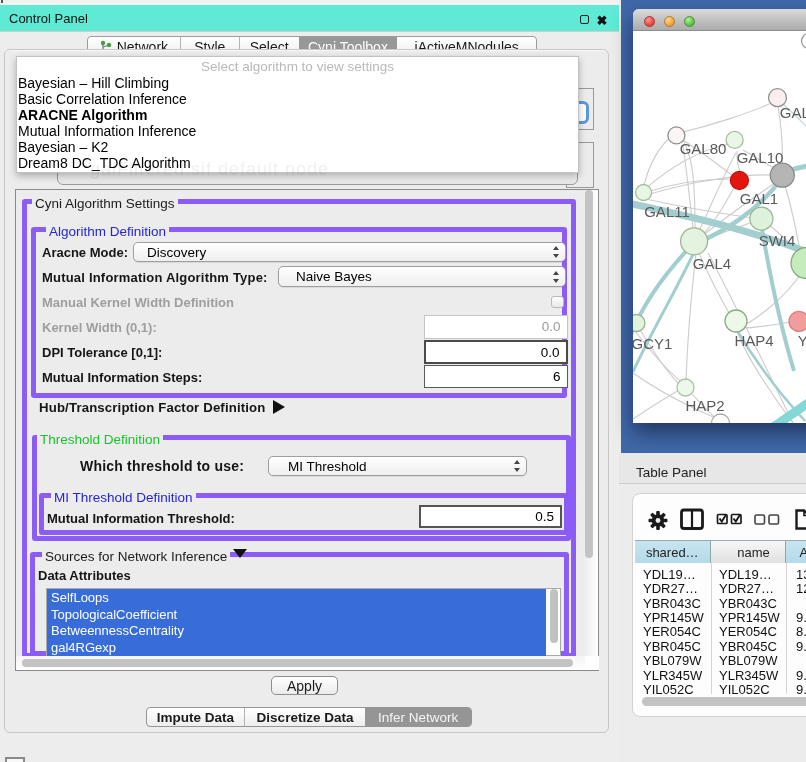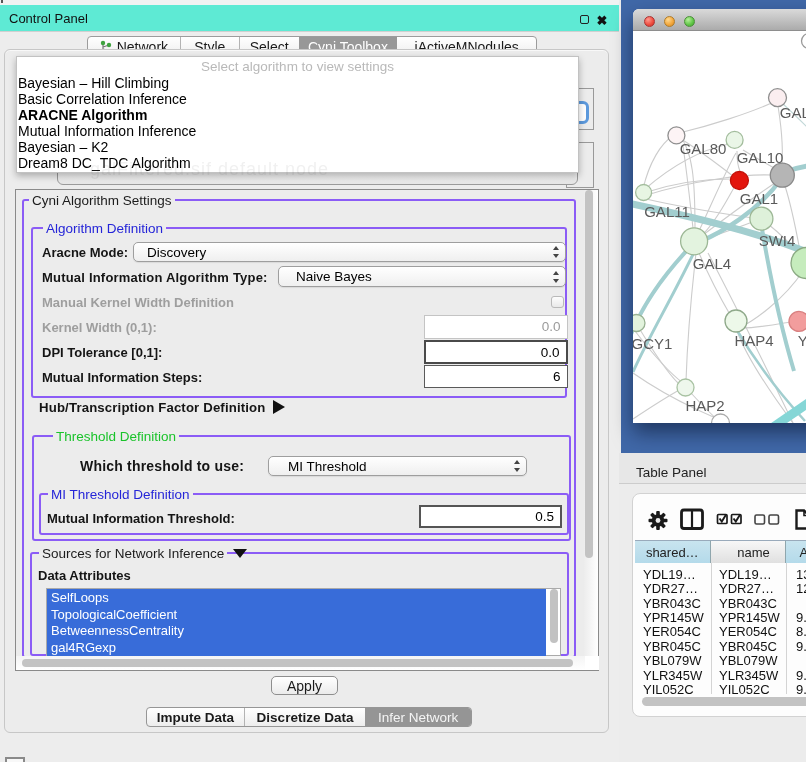--- a/index.html
+++ b/index.html
@@ -24,21 +24,21 @@
 #outerpanel{left:4px;top:49px;width:605px;height:684px;border:1px solid #c7c7c7;border-radius:6px;
  background:#ececec;box-shadow:inset 0 1px 0 #f8f8f8;}
 
 #scrollpane{left:15px;top:189px;width:584px;height:482px;border:1px solid #8a8a8a;background:#ececec;}
 #vtrack{left:584px;top:190px;width:14px;height:466px;background:linear-gradient(to right,#ededed,#ffffff);}
 #vthumb{left:585px;top:190px;width:8px;height:368px;border-radius:4px;background:#c3c3c3;}
 #htrack{left:16px;top:656px;width:569px;height:14px;background:linear-gradient(#f4f4f4,#ffffff);}
 #hthumb{left:22px;top:659px;width:551px;height:8px;border-radius:4px;background:#c3c3c3;}
 #scorner{left:585px;top:656px;width:14px;height:14px;background:#fff;}
 
-.group{position:absolute;border:2px solid #8b5cf6;border-radius:3px;}
+.group{position:absolute;border:5px solid #8b5cf6;border-radius:3px;}
 .group>span{position:absolute;top:-8px;background:#ececec;padding:0 3px;font-size:13.5px;color:#1c1c1c;line-height:15px;white-space:nowrap;}
 .blue>span{color:#2525d8;}
 .green>span{color:#19c32a;}
 .lab{position:absolute;font-size:13px;font-weight:bold;color:#151515;white-space:nowrap;transform:translateY(-50%);}
 .dis{color:#9e9e9e;}
 
 .combo{position:absolute;border:1px solid #9e9e9e;border-radius:5px;background:linear-gradient(#ffffff,#efefef);
  font-size:13.5px;color:#000;display:flex;align-items:center;box-shadow:0 1px 1px rgba(0,0,0,0.08);}
 .combo .tx{padding-left:14px;text-align:right;}
 .combo .arr{position:absolute;right:5px;top:50%;transform:translateY(-50%);width:7px;height:12px;}
@@ -135,21 +135,21 @@
   <div class="field" style="left:424px;top:315px;width:143.5px;height:23.5px;border:1px solid #c4c4c4;color:#9b9b9b;">0.0</div>
   <div class="lab" style="left:42px;top:352px;">DPI Tolerance [0,1]:</div>
   <div class="field" style="left:424px;top:340px;width:143.5px;height:24px;border:2px solid #4a4a4a;color:#000;">0.0</div>
   <div class="lab" style="left:42px;top:377px;">Mutual Information Steps:</div>
   <div class="field" style="left:424px;top:365px;width:143.5px;height:22.5px;border:1.5px solid #5a5a5a;color:#000;">6</div>
 
   <div class="lab" style="left:39px;top:406.5px;font-size:13.2px;letter-spacing:0.15px;">Hub/Transcription Factor Definition</div>
   <div class="abs" style="left:273px;top:400px;width:0;height:0;border-top:7px solid transparent;border-bottom:7px solid transparent;border-left:12px solid #111;"></div>
 
   <div class="group green" style="left:32px;top:435px;width:539px;height:106px;">
-      <span style="left:19px;">Threshold Definition</span>
+      <span style="left:0;">Threshold Definition</span>
     </div>
   <div class="lab" style="left:80px;top:466px;font-size:14px;letter-spacing:0.2px;">Which threshold to use:</div>
   <div class="combo" style="left:268px;top:456px;width:259px;height:20px;">
       <span class="tx" style="padding-left:19px;">MI Threshold</span>
       <span class="arr"></span>
     </div>
   <div class="group blue" style="left:39px;top:493px;width:530px;height:42px;">
       <span style="left:7px;">MI Threshold Definition</span>
     </div>
   <div class="lab" style="left:47px;top:518px;">Mutual Information Threshold:</div>

